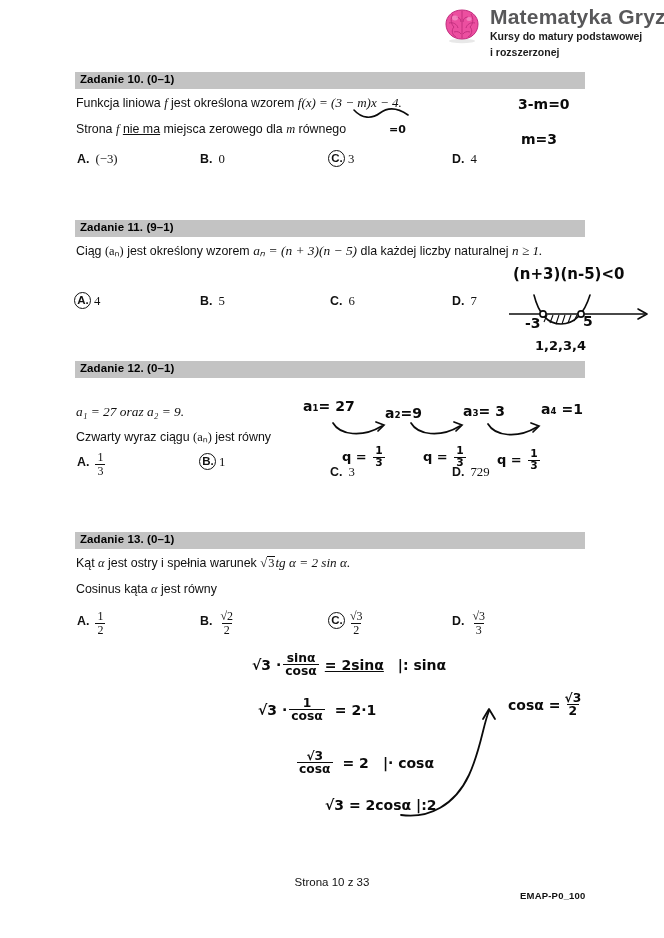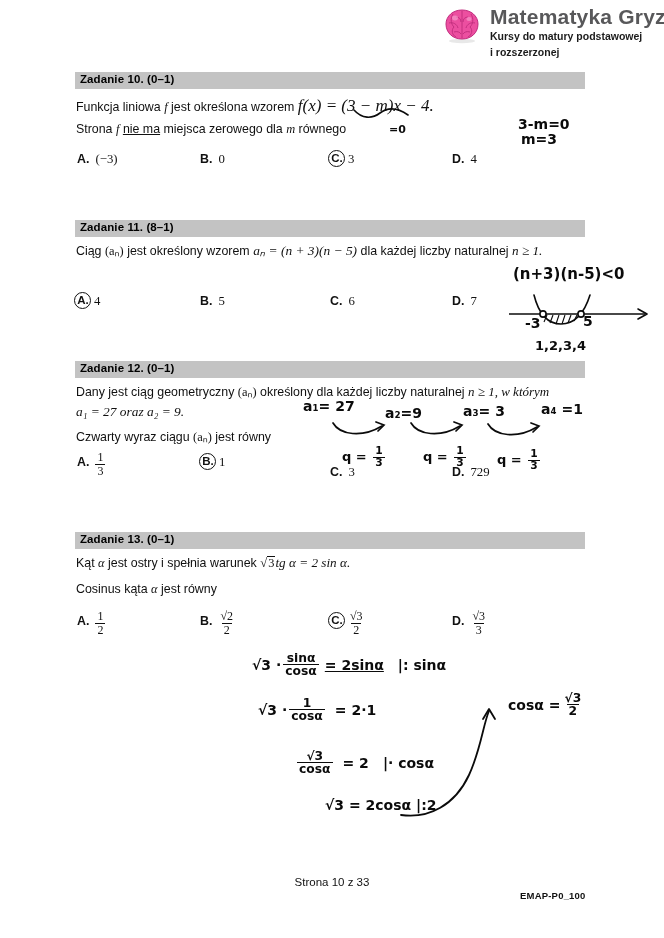--- a/index.html
+++ b/index.html
@@ -130,21 +130,21 @@
   </div>
 
   <div class="zad-bar" style="top:72px;">
     <span>Zadanie 10. (0–1)</span>
   </div>
 
   <div class="body-line" style="top:95px;">
     <span>Funkcja liniowa</span>
     <span class="mt">f</span>
     <span>jest określona wzorem</span>
-    <span class="mt" style="font-size:17px;text-align:right;">f(x) = (3 − m)x − 4.</span>
+    <span class="mt" style="font-size:13px;text-align:right;">f(x) = (3 − m)x − 4.</span>
   </div>
 
   <div class="body-line" style="top:122px;">
     <span>Strona</span>
     <span class="mt">f</span>
     <u class="nd">nie ma</u>
     <span>miejsca zerowego dla</span>
     <span class="mt">m</span>
     <span>równego</span>
   </div>
@@ -161,29 +161,29 @@
     <div class="ans circled" style="left:328px;">
       <span class="lbl">C.</span>
       <span class="val">3</span>
     </div>
     <div class="ans" style="left:452px;">
       <span class="lbl">D.</span>
       <span class="val">4</span>
     </div>
   </div>
 
-  <div class="hw" style="left:518px; top:96px; font-size:14px;margin-top:20px;">3-m=0</div>
+  <div class="hw" style="left:518px; top:96px; font-size:14px;">3-m=0</div>
   <div class="hw" style="left:521px; top:131px; font-size:14px;">m=3</div>
   <div class="hw" style="left:389px; top:123px; font-size:11px;">=0</div>
   <svg class="hw-svg" style="left:352px; top:106px;" width="60" height="16">
     <path d="M2 4 C10 13 20 13 28 7 C36 1 46 2 56 9" stroke="#0b0b0b" stroke-width="1.6" fill="none" stroke-linecap="round"></path>
   </svg>
 
   <div class="zad-bar" style="top:220px;">
-    <span>Zadanie 11. (8–1)</span>
+    <span>Zadanie 11. (9–1)</span>
   </div>
 
   <div class="body-line" style="top:243px;">
     <span>Ciąg</span>
     <span class="mtu">(aₙ)</span>
     <span>jest określony wzorem</span>
     <span class="mtu" style="font-size:13.4px; font-style:italic;">aₙ = (n + 3)(n − 5)</span>
     <span>dla każdej liczby naturalnej</span>
     <span class="mt" style="font-size:13.2px;">n ≥ 1.</span>
   </div>
@@ -229,26 +229,20 @@
     </g>
   </svg>
   <div class="hw" style="left:525px; top:315px; font-size:14px;">-3</div>
   <div class="hw" style="left:583px; top:313px; font-size:14px;">5</div>
   <div class="hw" style="left:535px; top:338px; font-size:13px;text-align:right;">1,2,3,4</div>
 
   <div class="zad-bar" style="top:361px;">
     <span>Zadanie 12. (0–1)</span>
   </div>
 
-  <div class="body-line" style="top:384px;">
-    <span>Dany jest ciąg geometryczny</span>
-    <span class="mtu">(aₙ)</span>
-    <span>określony dla każdej liczby naturalnej</span>
-    <span class="mt" style="font-size:13px;">n ≥ 1, w którym</span>
-  </div>
 
   <div class="body-line" style="top:404px;">
     <span class="mt" style="font-size:13.4px;">a₁ = 27  oraz  a₂ = 9.</span>
   </div>
 
   <div class="body-line" style="top:430px;">
     <span>Czwarty wyraz ciągu</span>
     <span class="mtu">(aₙ)</span>
     <span>jest równy</span>
   </div>

